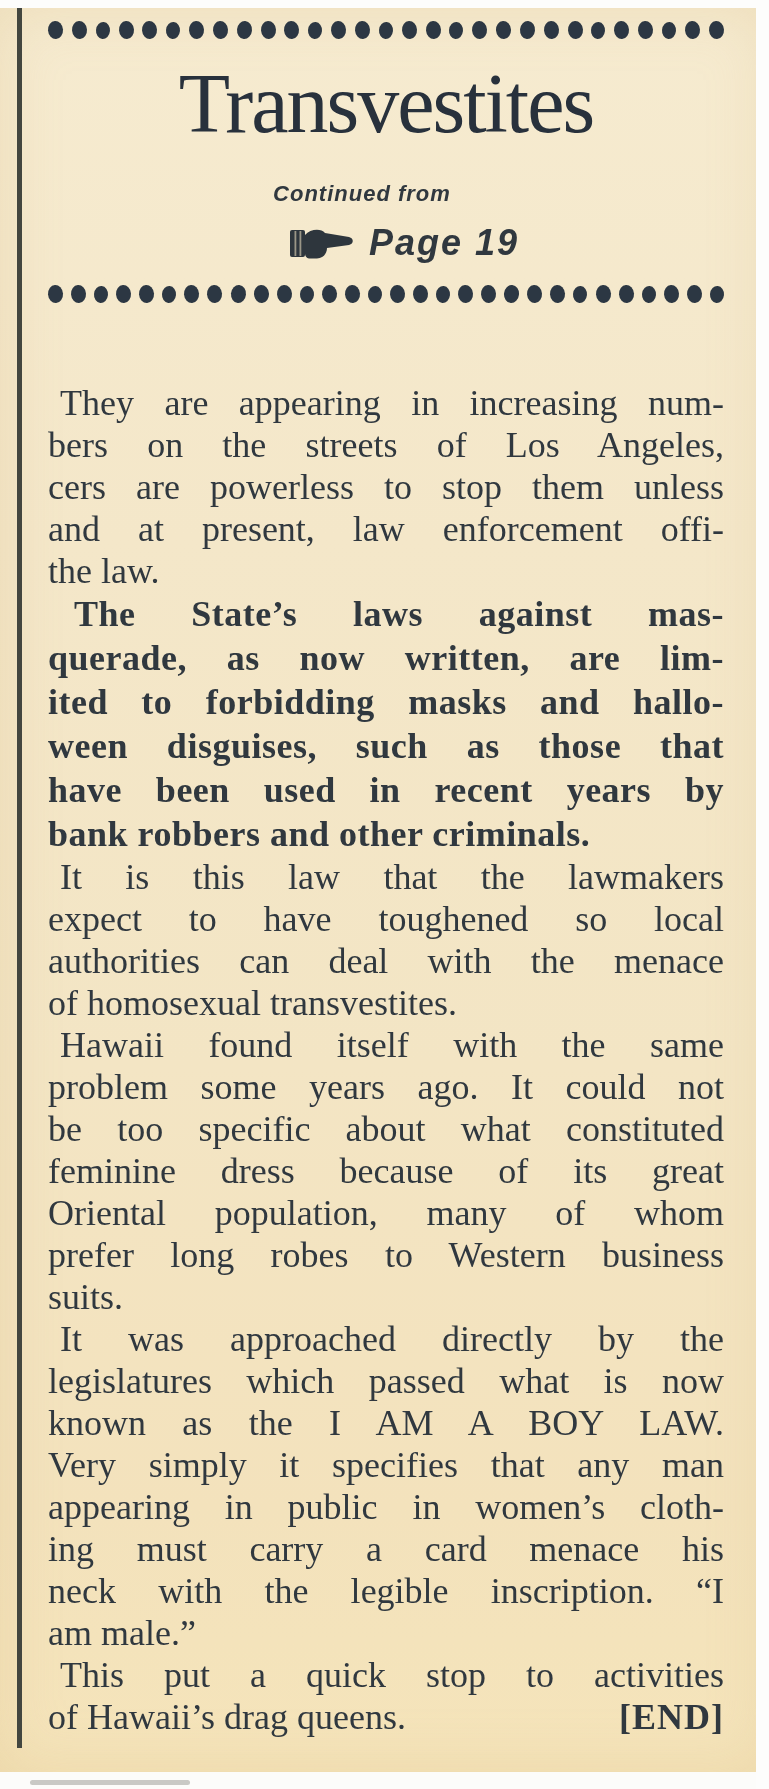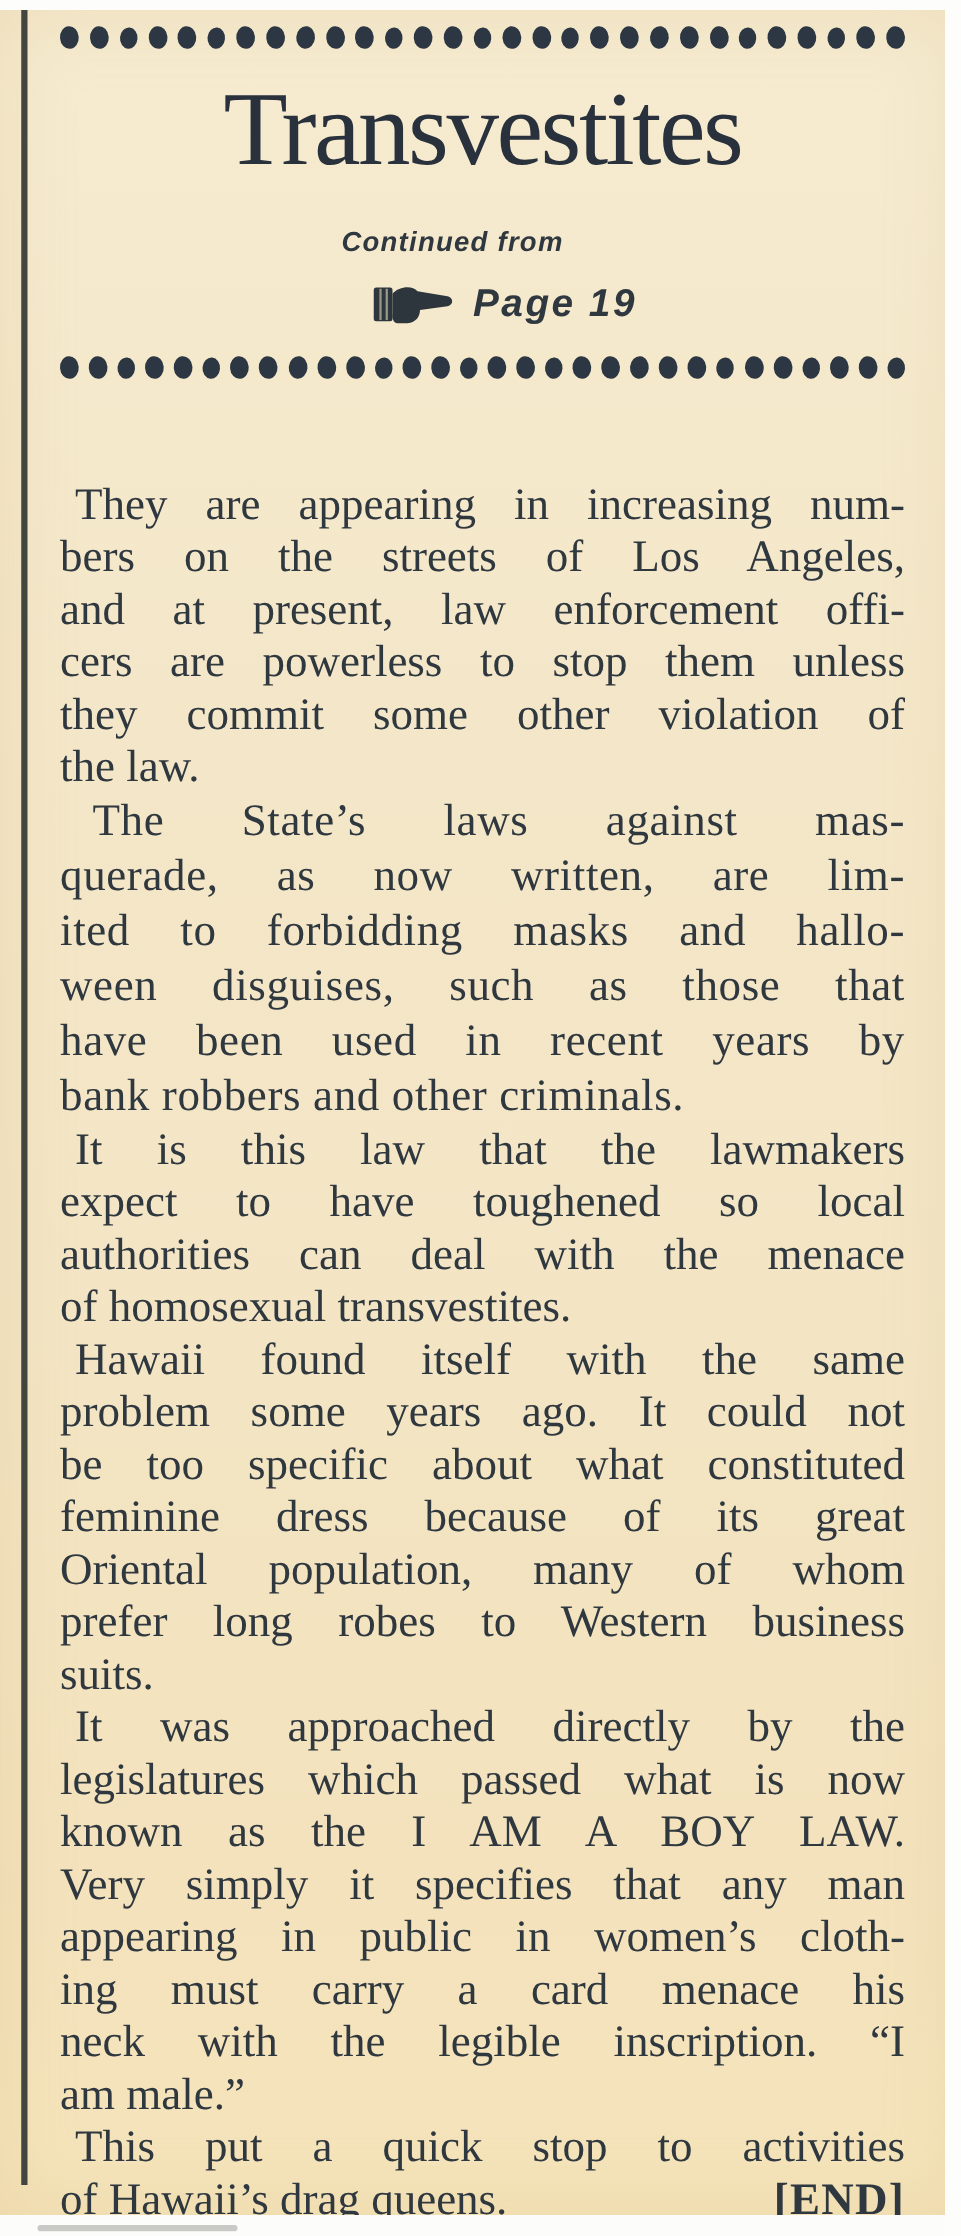--- a/index.html
+++ b/index.html
@@ -49,39 +49,39 @@
   }
   .pageref{
     position:absolute;left:48px;width:676px;top:219px;height:48px;
     display:flex;align-items:center;justify-content:center;gap:14px;
     transform:translateX(18px);
   }
   .manicule{display:inline-block;width:66px;height:36px;}
   .manicule svg{display:block;width:100%;height:100%;}
   .pageref-label{
     font-family:"Liberation Sans","DejaVu Sans",sans-serif;
-    font-weight:bold;font-style:italic;font-size:31px;letter-spacing:2px;
+    font-weight:bold;font-style:italic;font-size:36px;letter-spacing:2px;
     color:var(--ink,#30383f);
   }
   
   .body-col{
     position:absolute;left:48px;top:358px;width:676px;
     color:var(--ink,#30383f);
     font-size:36px;
     margin-top:24px;
   }
   .para{margin:0;}
   .para .line{
     line-height:42px;height:42px;
     text-align:justify;text-align-last:justify;
     white-space:nowrap;
   }
   .para .line.first{text-indent:12px;}
   .para .line.last{text-align:left;text-align-last:left;}
-  .para.bold{font-weight:normal;letter-spacing:0.5px;}
+  .para.bold{font-weight:bold;letter-spacing:0.5px;}
   .para.bold .line{line-height:44px;height:44px;}
   .para.bold .line.first{text-indent:26px;}
   .final-flex{
     line-height:42px;height:42px;
     display:flex;justify-content:space-between;align-items:center;
   }
   .end-marker{font-weight:bold;letter-spacing:1px;}
   
   .top-strip{position:absolute;left:0;top:0;width:769px;height:8px;background:#fdfdfc;}
   .bottom-strip{position:absolute;left:0;top:1772px;width:769px;height:17px;background:#fcfcfa;}
@@ -177,23 +177,22 @@
       <span class="dot"></span>
       <span class="dot"></span>
       <span class="dot"></span>
       <span class="dot"></span>
     </div>
 
   <div class="body-col">
       <div class="para">
         <div class="line first">They are appearing in increasing num-</div>
         <div class="line">bers on the streets of Los Angeles,</div>
+        <div class="line">cers are powerless to stop them unless</div>
         <div class="line">and at present, law enforcement offi-</div>
-        <div class="line">cers are powerless to stop them unless</div>
-        <div class="line">they commit some other violation of</div>
         <div class="line last">the law.</div>
       </div>
       <div class="para bold">
         <div class="line first">The State’s laws against mas-</div>
         <div class="line">querade, as now written, are lim-</div>
         <div class="line">ited to forbidding masks and hallo-</div>
         <div class="line">ween disguises, such as those that</div>
         <div class="line">have been used in recent years by</div>
         <div class="line last">bank robbers and other criminals.</div>
       </div>

